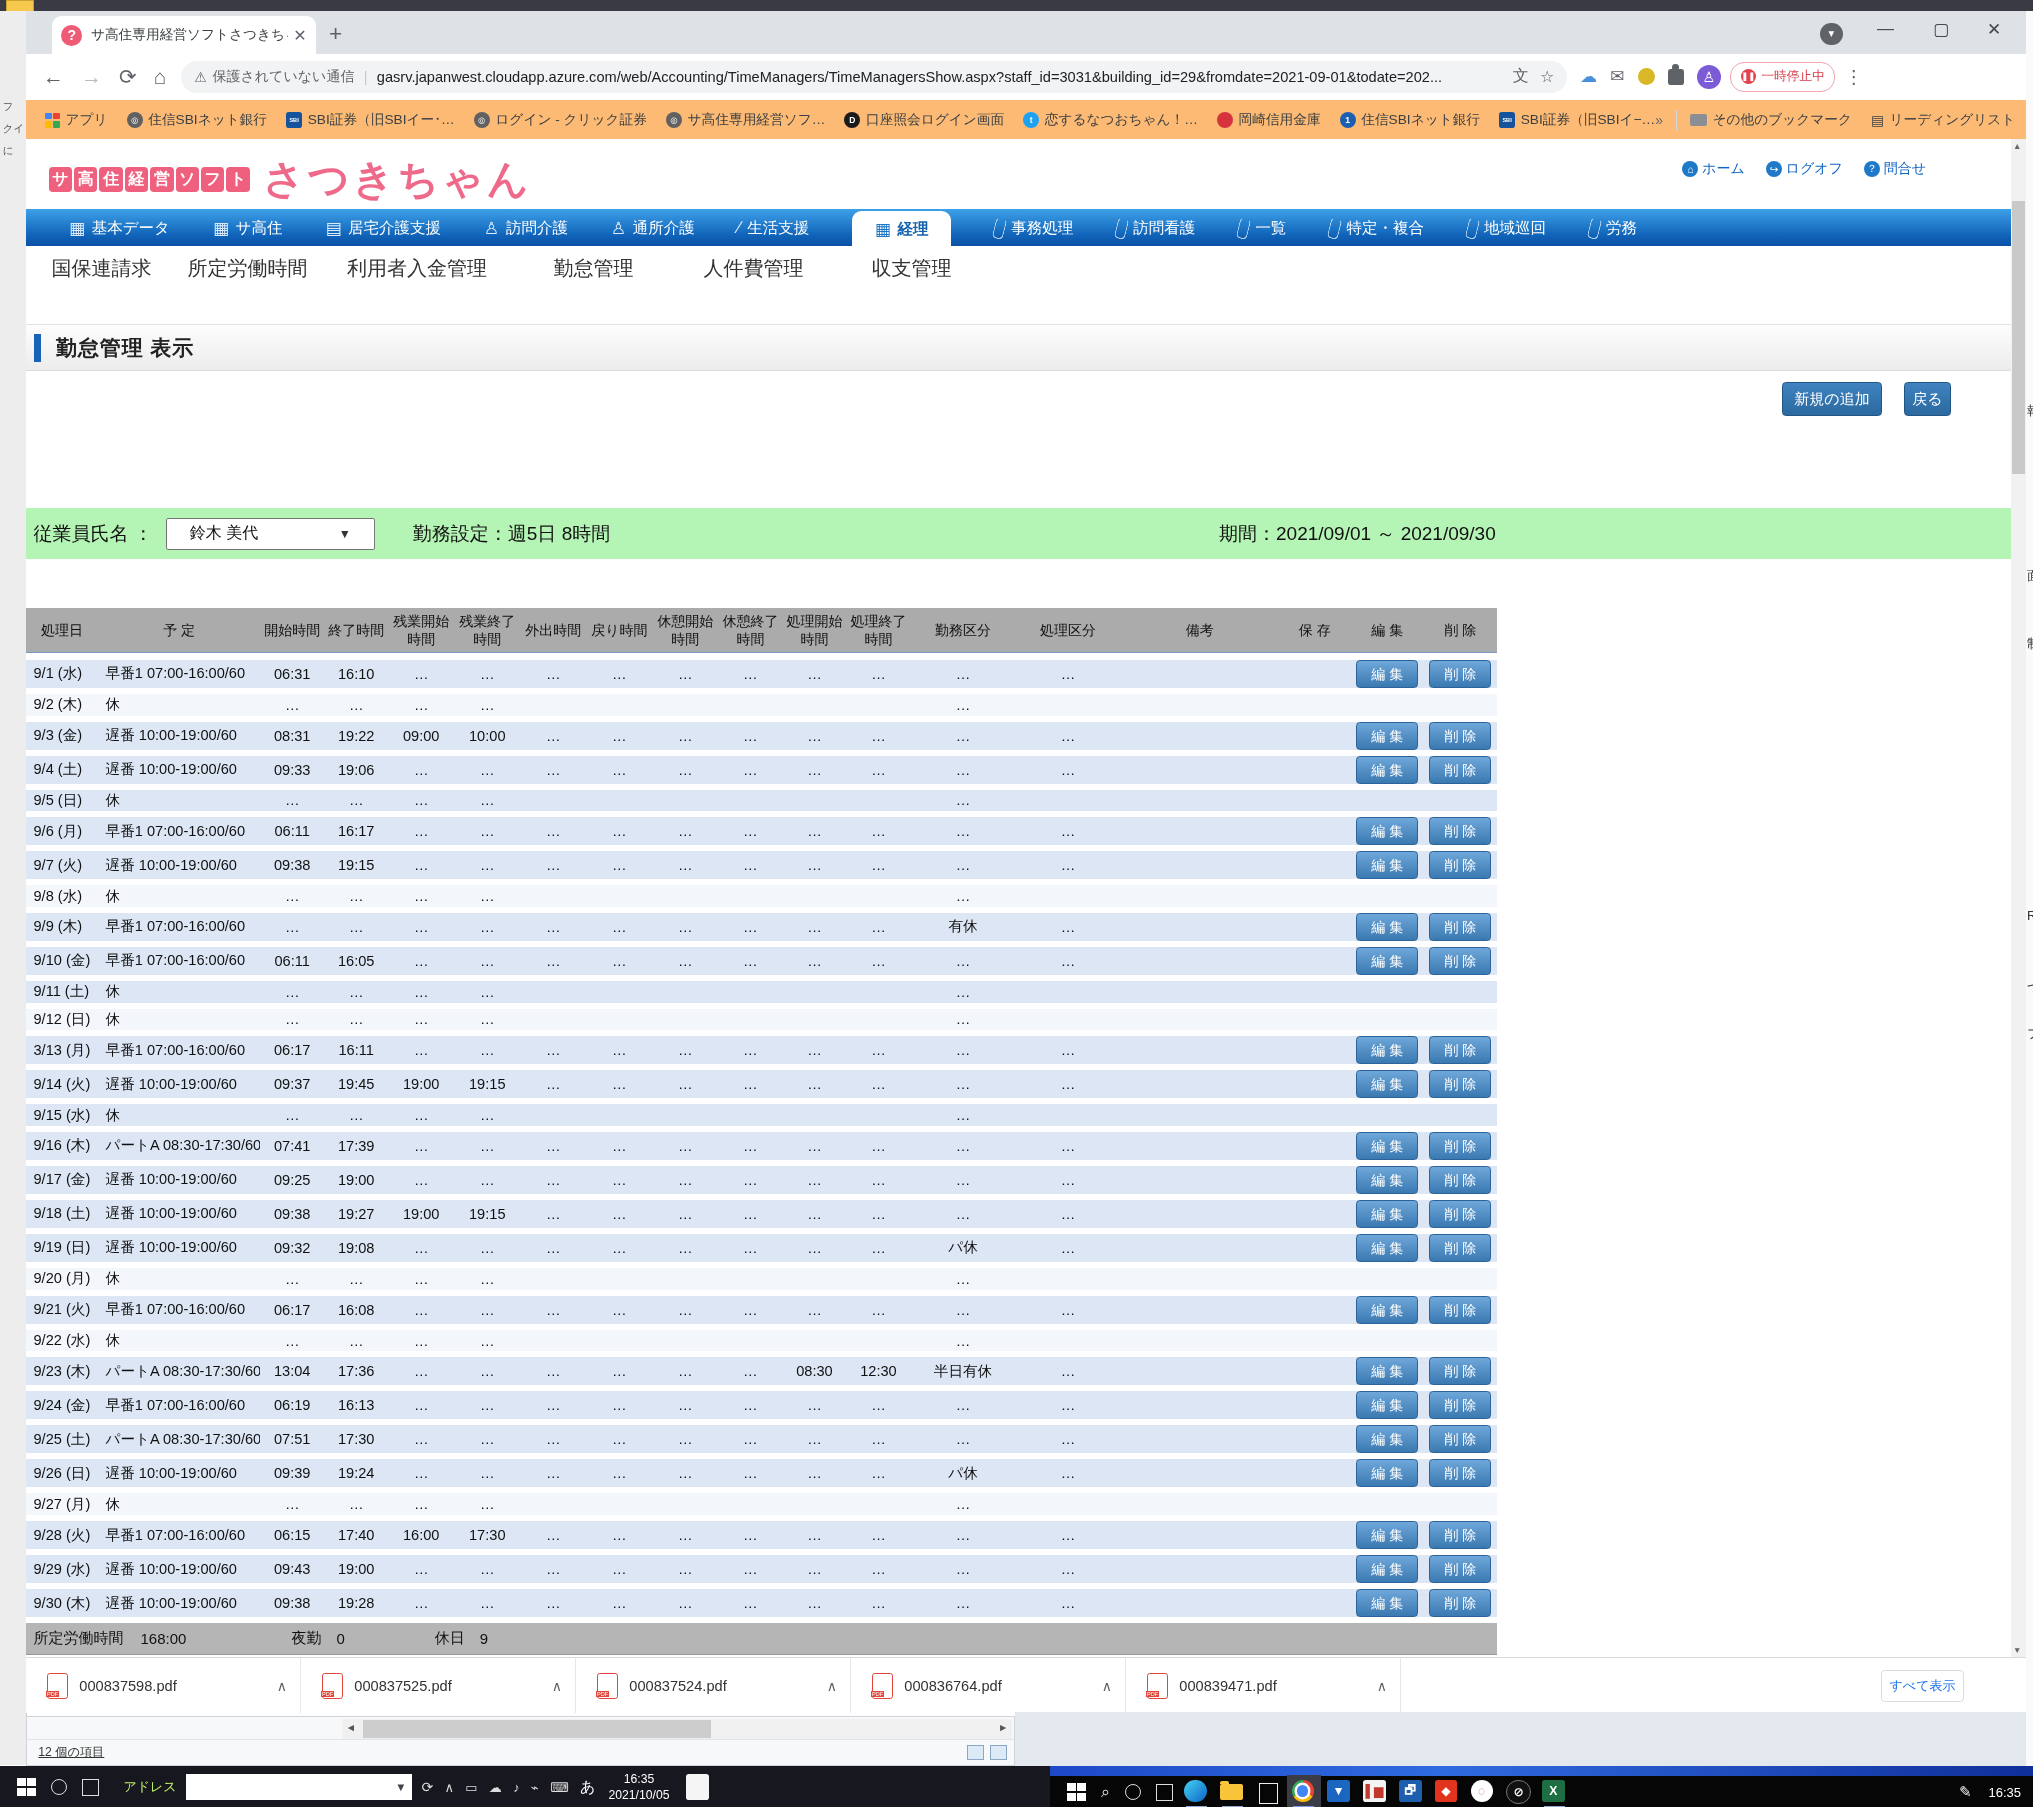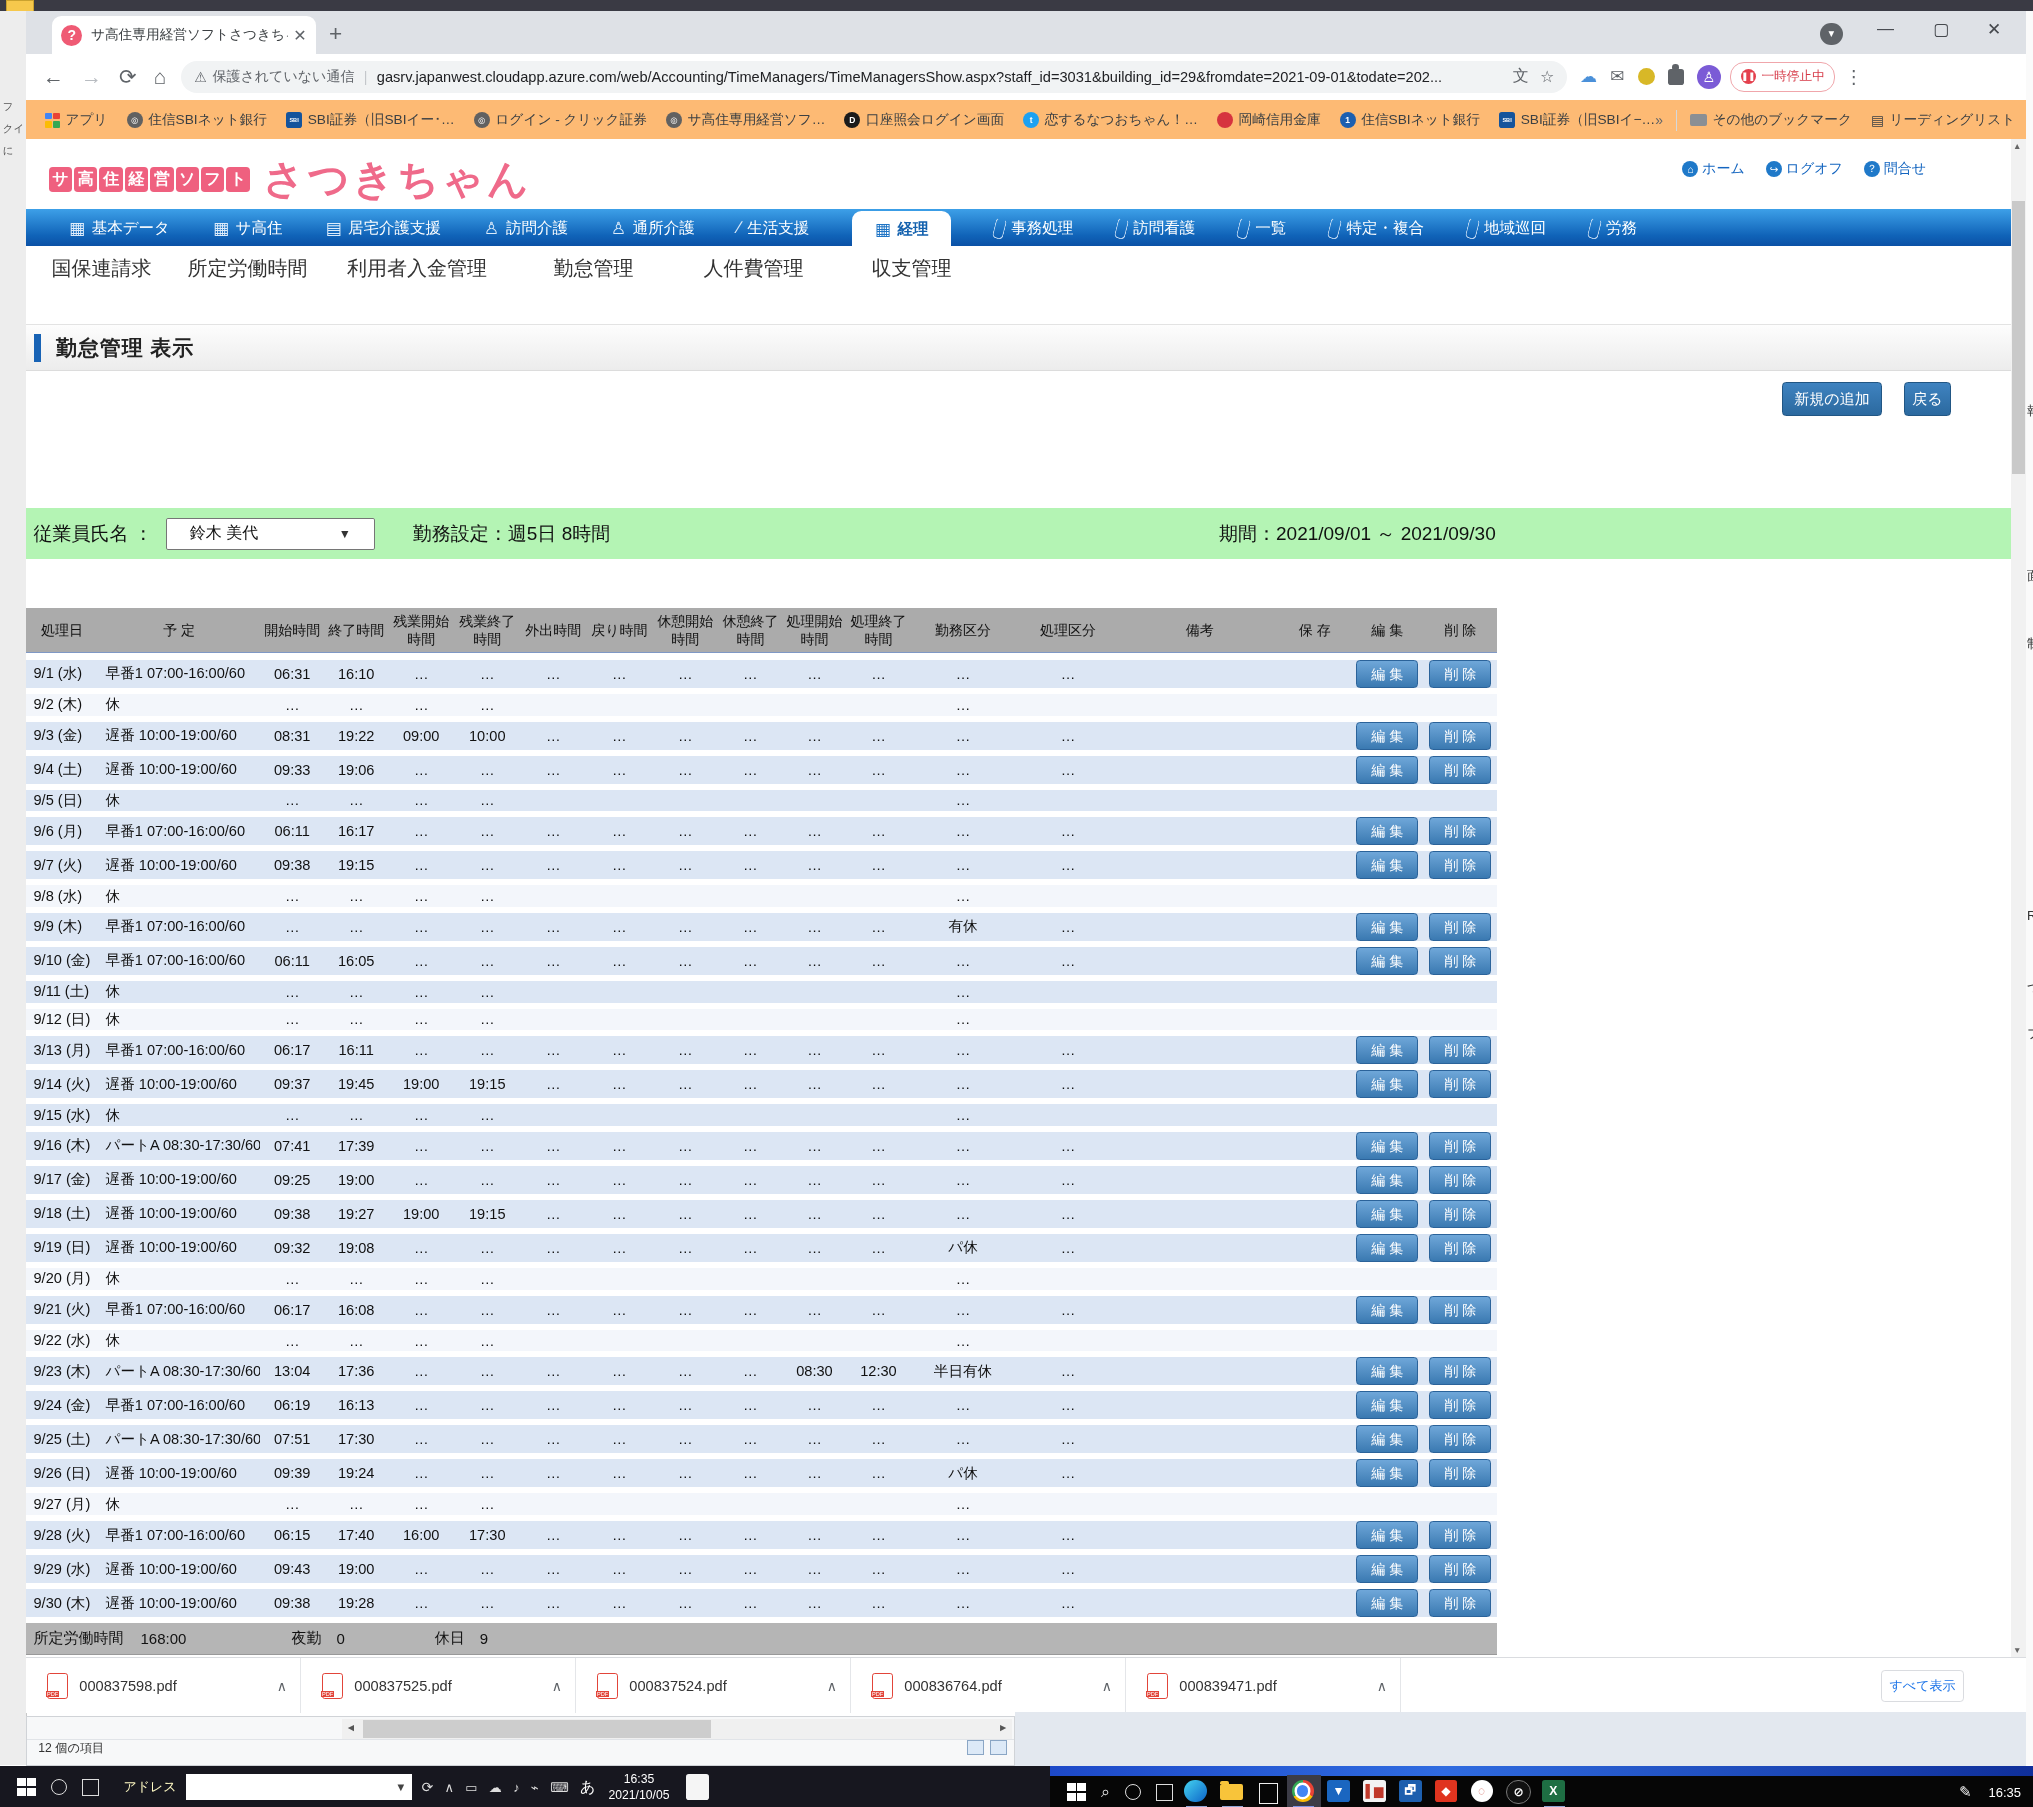--- a/index.html
+++ b/index.html
@@ -105,31 +105,31 @@
   #show-all{margin-left:auto;margin-right:62px;width:81px;height:30px;border:0.9px solid #dadce0;border-radius:3.8px;color:#1a73e8;font-size:13px;display:flex;align-items:center;justify-content:center;}
   
   #vscroll{left:2011px;top:139px;width:15px;height:1518px;background:#f1f1f1;}
   #vthumb{position:absolute;left:0.9px;top:62px;width:13px;height:273px;background:#c9c9c9;}
   .varrow{position:absolute;left:1.9px;font-size:8.5px;color:#666;}
   
   #expl{left:26px;top:1716px;width:989px;height:50px;background:#f7f8f9;border:0.9px solid #d0d3d7;box-sizing:border-box;}
   #hscroll{position:absolute;left:315px;top:1.9px;width:670px;height:20px;background:#f0f0f0;}
   #hthumb{position:absolute;left:21px;top:0.9px;width:348px;height:18px;background:#cdcdcd;}
   .harrow{position:absolute;top:2.8px;font-size:10.4px;color:#555;}
-  #expl-status{position:absolute;left:0;top:21.7px;width:100%;height:26px;border-top:0.9px solid #e1e4e8;display:flex;align-items:flex-start;font-size:12.2px;color:#333;}
+  #expl-status{position:absolute;left:0;top:21.7px;width:100%;height:26px;border-top:0.9px solid #e1e4e8;display:flex;align-items:center;font-size:12.2px;color:#333;text-decoration:underline;}
   .view-ic{width:15px;height:13px;border:0.9px solid #8aa6c5;background:#dce9f7;margin-left:5.6px;}
   #desktop-gap{left:1015px;top:1712px;width:1011px;height:54px;background:#e3e8ef;}
   
   #taskbar-inner{left:0;top:1766px;width:1050px;height:42px;background:#17171f;display:flex;align-items:center;color:#fff;}
   .tb-ic{margin-left:15px;font-size:16px;color:#eee;}
   .win-grid{display:grid;grid-template-columns:8.5px 8.5px;grid-gap:1.9px;margin-left:17px;}
   .win-grid i{width:8.5px;height:8.5px;background:#fff;}
   .ring{width:14px;height:14px;border:1.9px solid #ddd;border-radius:50%;margin-left:15px;}
   .tview{width:15px;height:15px;border:1.9px solid #ddd;margin-left:15px;}
-  #addr-label{font-size:13px;color:#fef9c3;margin-left:24.5px;}
+  #addr-label{font-size:13px;color:#bef264;margin-left:24.5px;}
   #addr-box{margin-left:9.4px;width:226px;height:26px;background:#fff;display:flex;align-items:center;justify-content:flex-end;padding:0 5.6px;box-sizing:border-box;color:#444;font-size:11.3px;}
   #addr-refresh{font-size:14px;color:#ddd;margin-left:9.4px;}
   .tray{font-size:13px;color:#ddd;margin-left:11.3px;}
   #ime{font-size:15px;color:#fff;margin-left:11.3px;}
   #clock-inner{margin-left:13px;text-align:center;font-size:12.2px;line-height:1.35;color:#fff;}
   #tip-ic{width:22.6px;height:26px;background:#f5f5f5;border-radius:2.8px;margin-left:17px;}
   #taskbar-host{left:1050px;top:1776px;width:984px;height:32px;background:#060606;display:flex;align-items:center;color:#fff;}
   #host-sliver{left:1050px;top:1766px;width:984px;height:10.4px;background:linear-gradient(90deg,#1d49c8,#2f6be0 40%,#0f2f9a);}
   .app{width:24.5px;height:24.5px;margin-left:11.3px;position:relative;flex:0 0 auto;}
   .app .under{position:absolute;left:1.9px;bottom:-4.7px;width:21px;height:2.8px;background:#91a6d6;}

